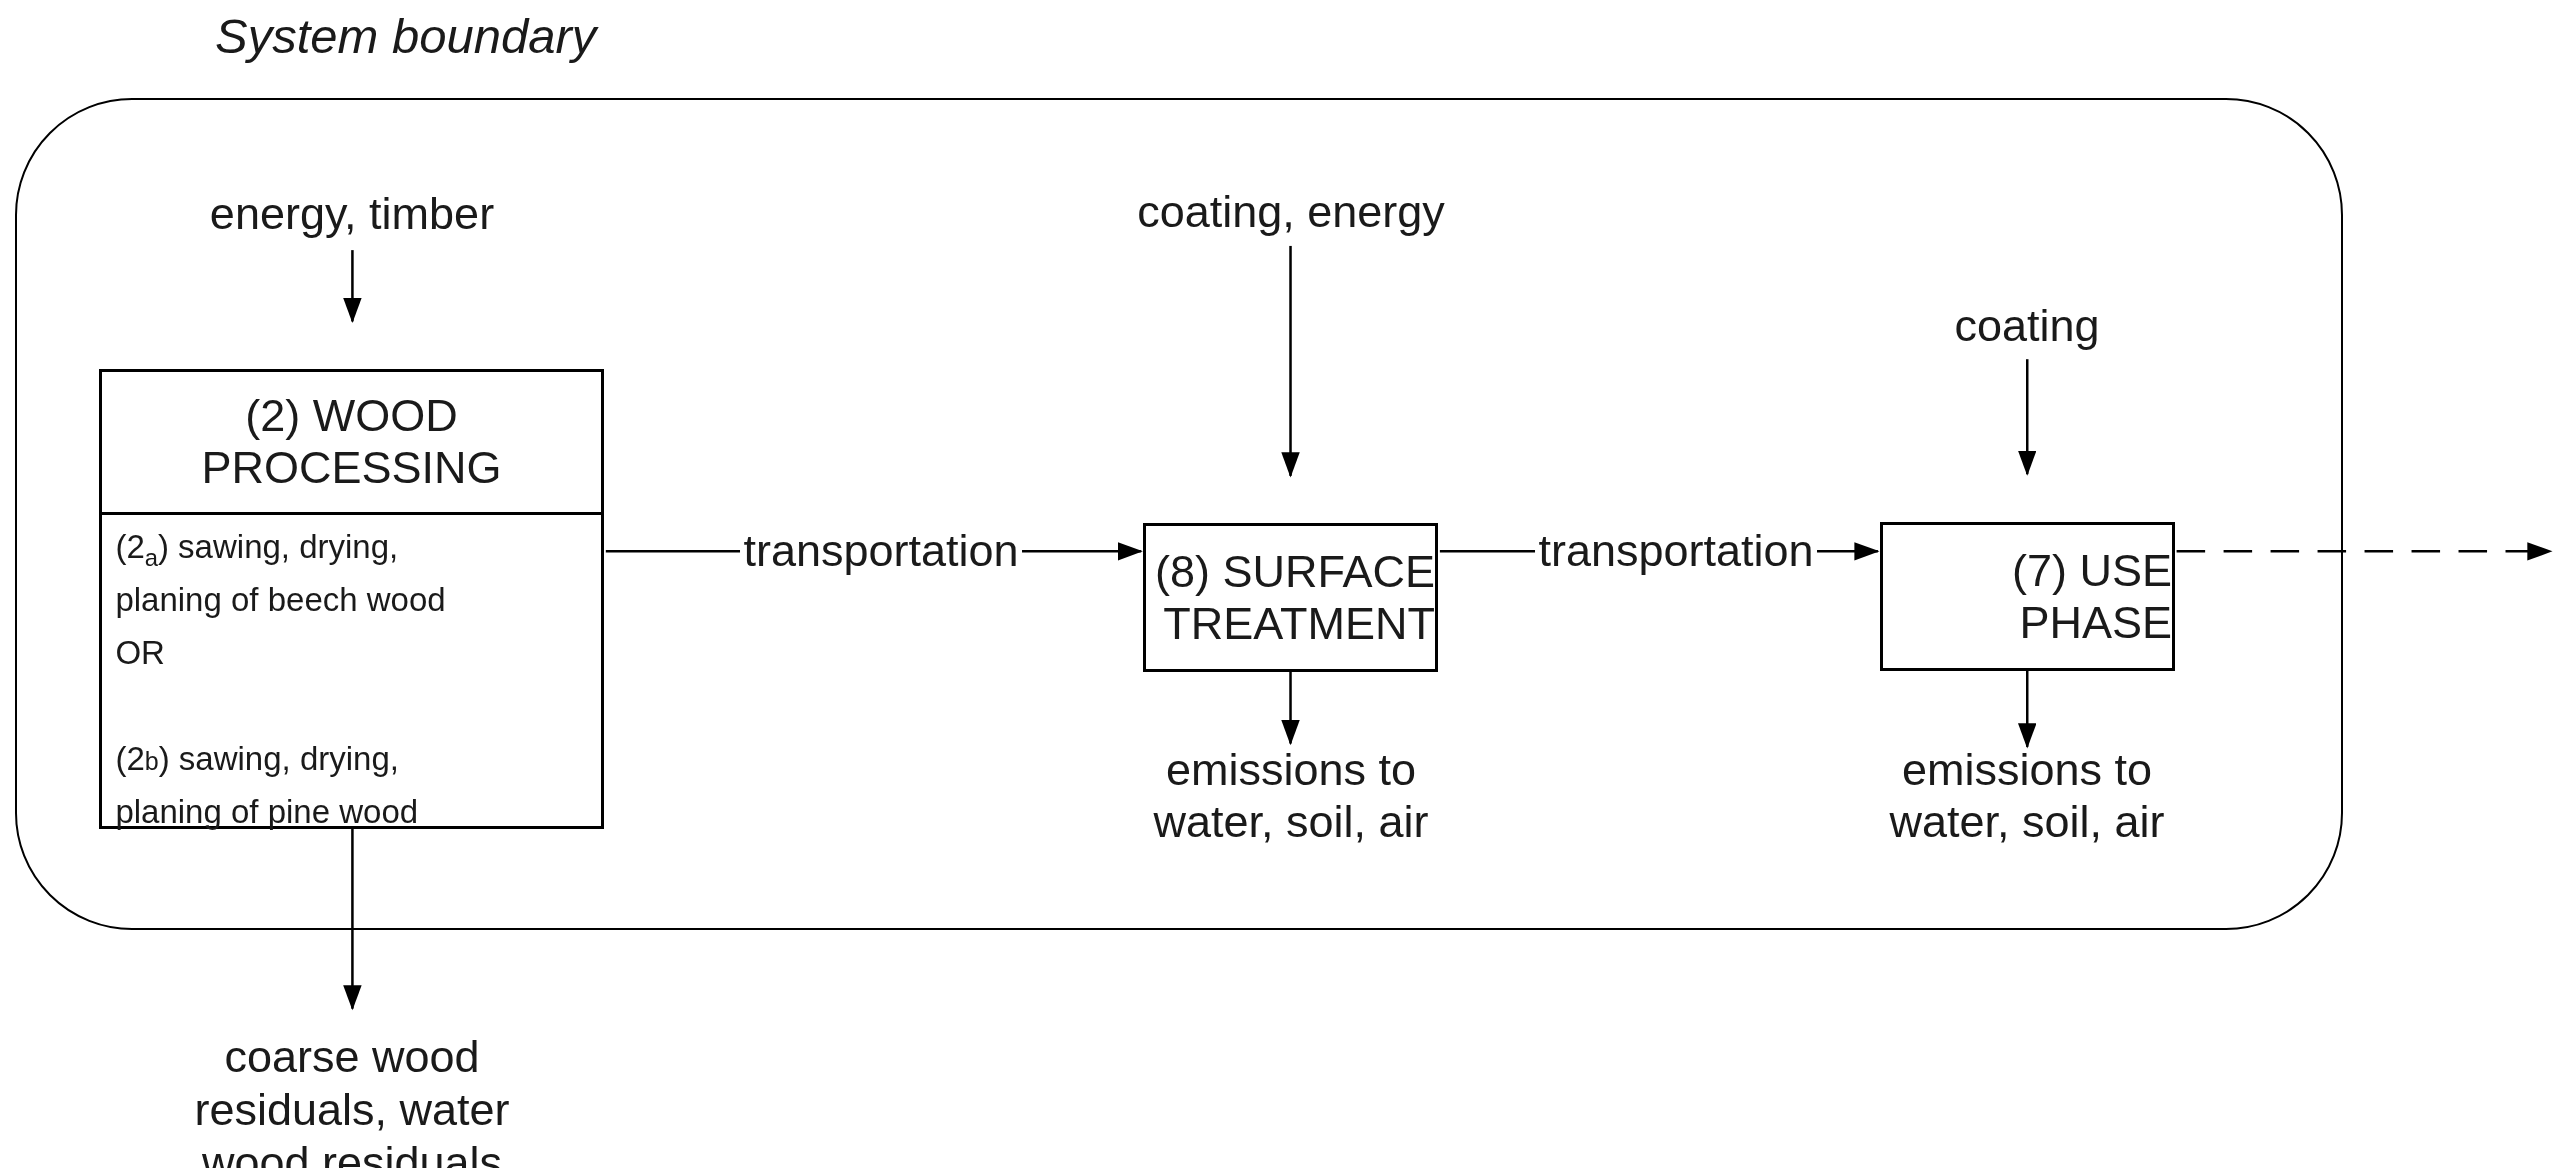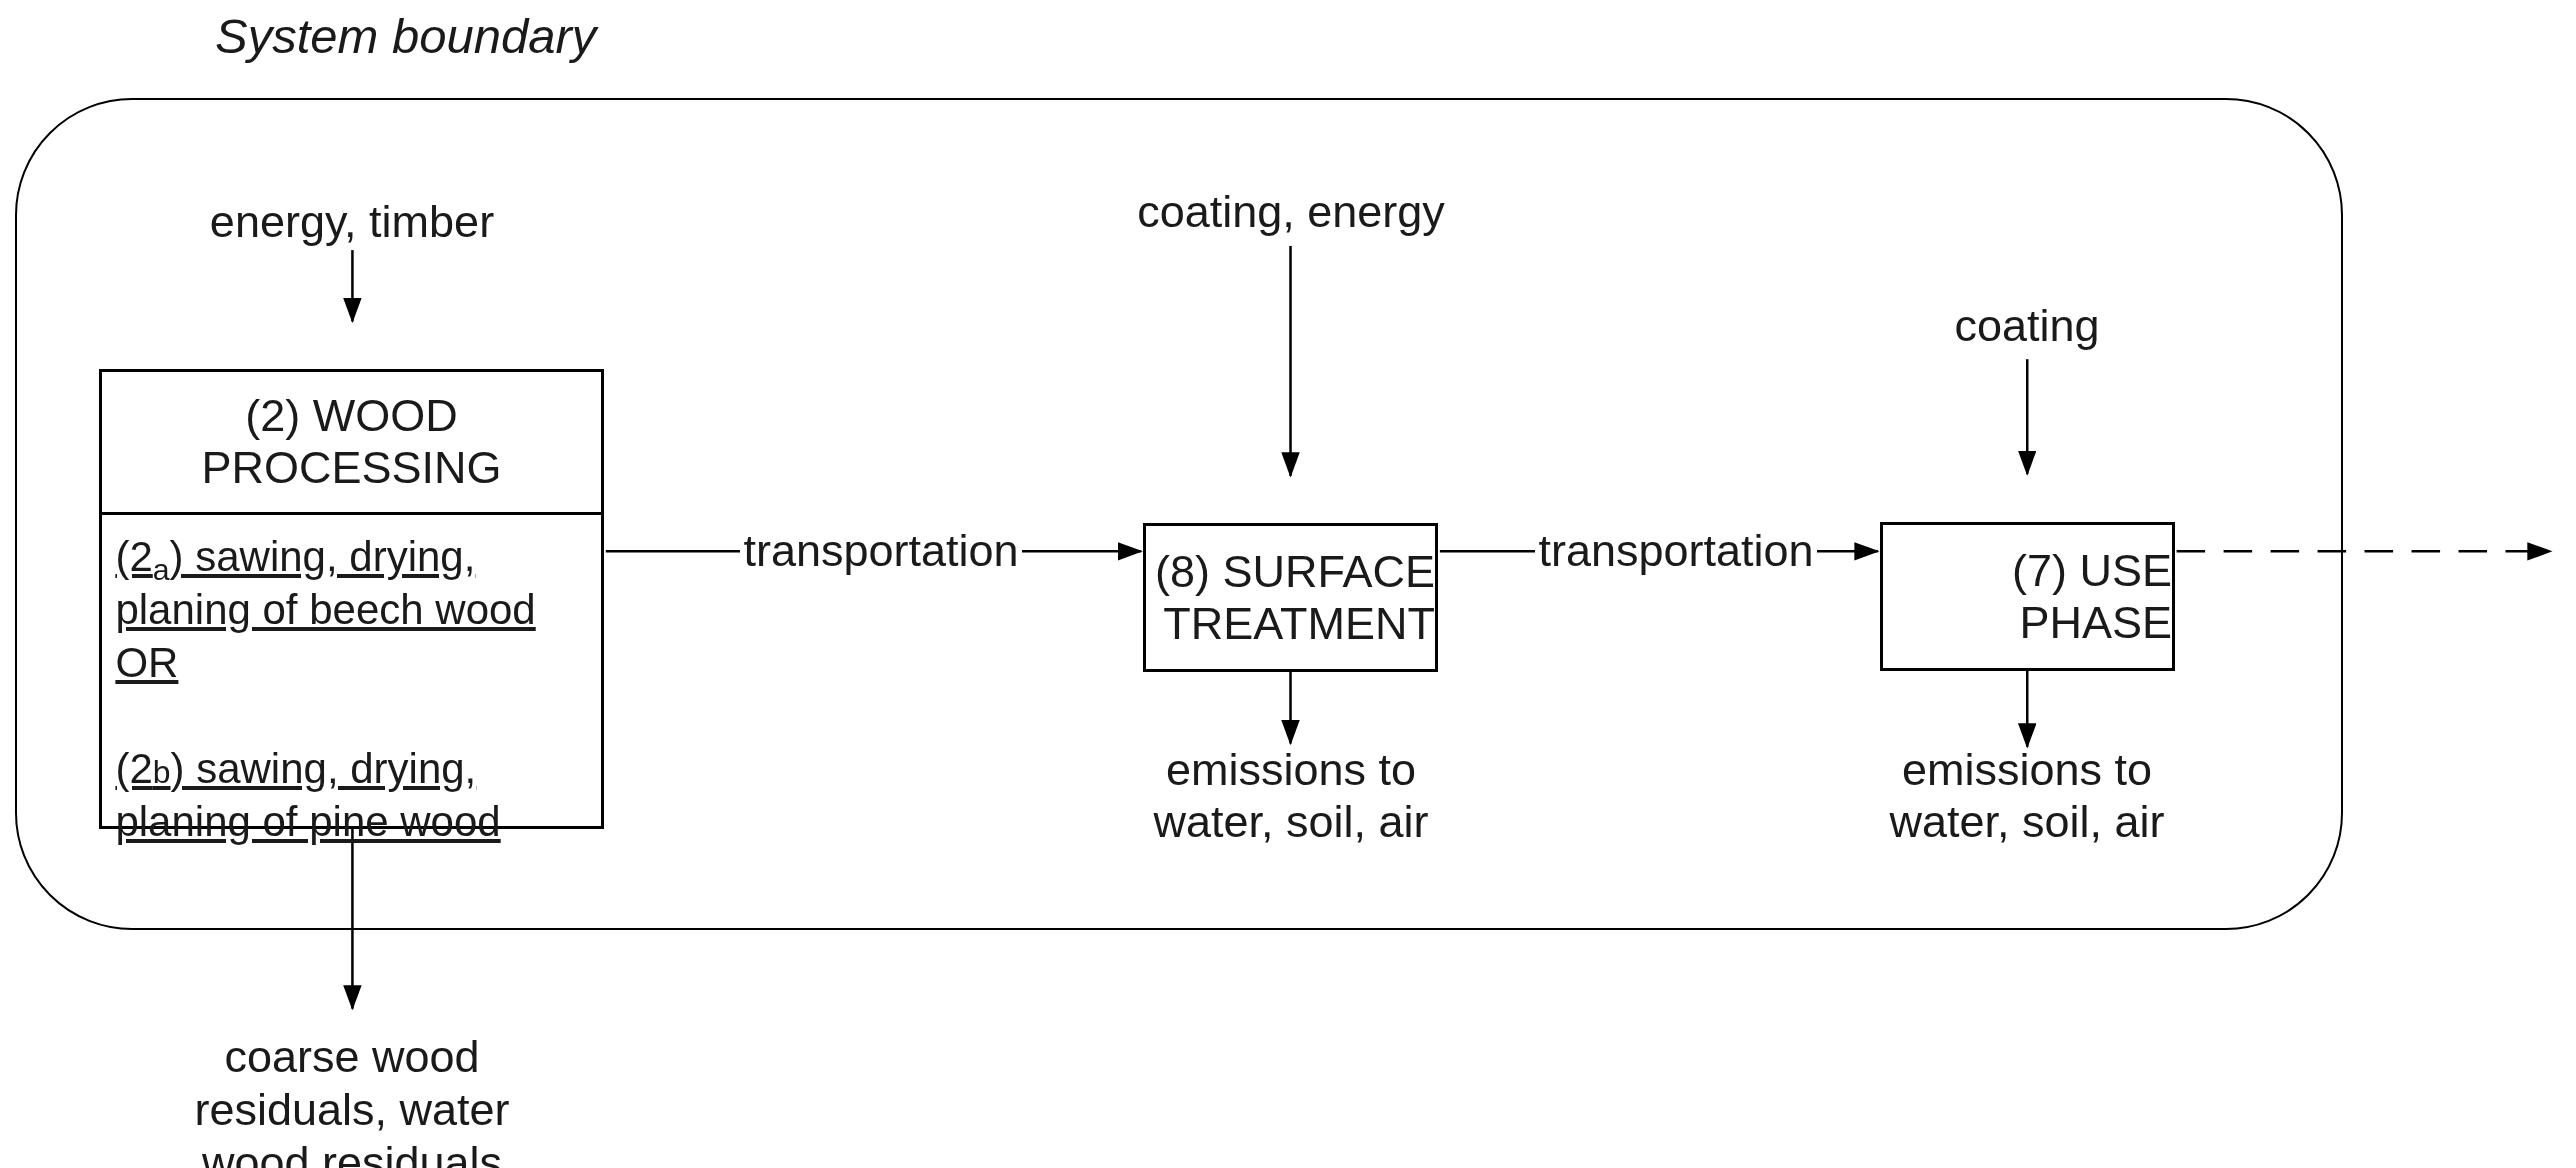--- a/index.html
+++ b/index.html
@@ -51,24 +51,23 @@
     box-sizing: border-box;
     border-bottom: 3.4px solid #000000;
     display: flex;
     flex-direction: column;
     justify-content: center;
     font-size: 45px;
     line-height: 52px;
   }
   .wood-body {
     text-align: left;
-    font-size: 42px;
-    line-height: 73px;
+    font-size: 33px;
+    line-height: 53px;
     padding: 5px 6.7px 0 13.4px;
-    text-decoration: underline;
   }
   .bline { height: 53px; white-space: nowrap; }
   .bline-or { text-align: left; padding-right: 13.4px; }
   .sub-a { font-size: 0.72em; }
   .sub-b { font-size: 0.76em; vertical-align: baseline; }
   .box-small {
     width: 295px; height: 149px;
     display: flex;
     flex-direction: column;
     justify-content: center;
@@ -79,21 +78,21 @@
   .box-surface { left: 1143px; top: 477px; }
   .box-use    { left: 1880px; top: 476px; }
   .label {
     position: absolute;
     font-size: 45px;
     line-height: 52px;
     text-align: center;
     transform: translateX(-50%);
     white-space: nowrap;
   }
-  .label-energy-timber  { left: 352px;  top: 188px; margin-top: 8px; }
+  .label-energy-timber  { left: 352px;  top: 188px; }
   .label-coating-energy { left: 1291px; top: 186px; }
   .label-coating        { left: 2027px; top: 300px; }
   .label-transportation { top: 525px; background: #ffffff; padding: 0 3.4px; }
   .label-transportation-1 { left: 881px; }
   .label-transportation-2 { left: 1676px; }
   .label-emissions-surface { left: 1291px; top: 744px; }
   .label-emissions-use     { left: 2027px; top: 744px; }
   .label-residuals         { left: 352px;  top: 1010px; line-height: 53px; margin-top: 20px; }
 </style>
 </head>

